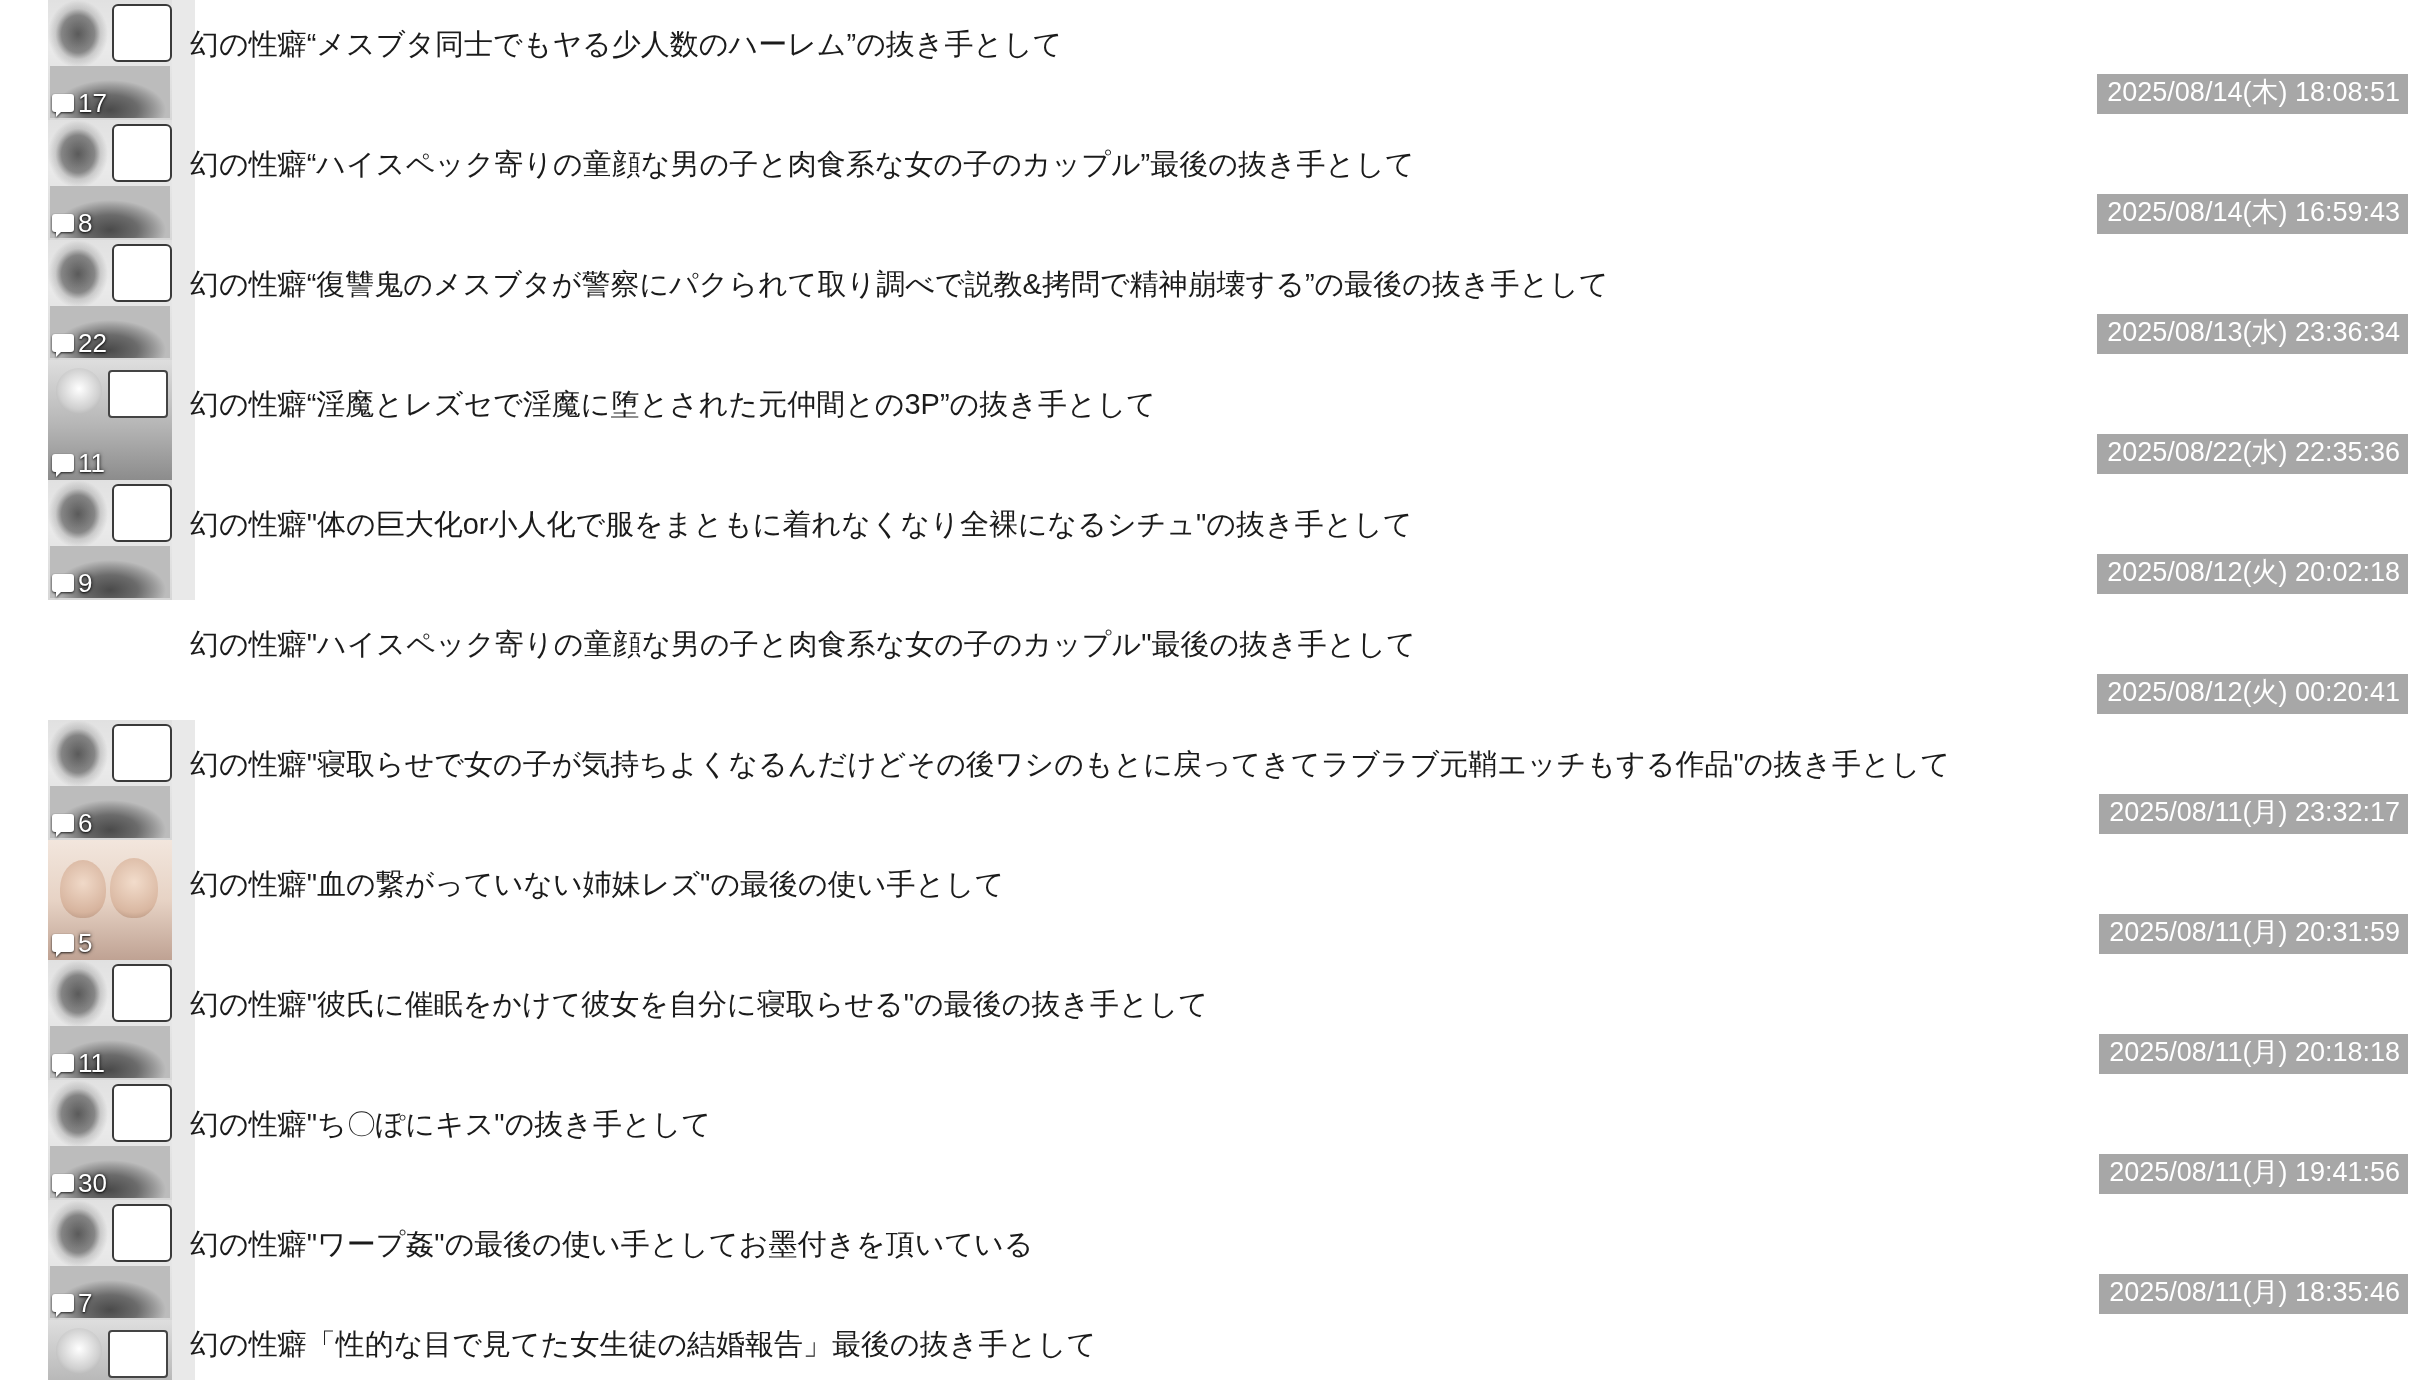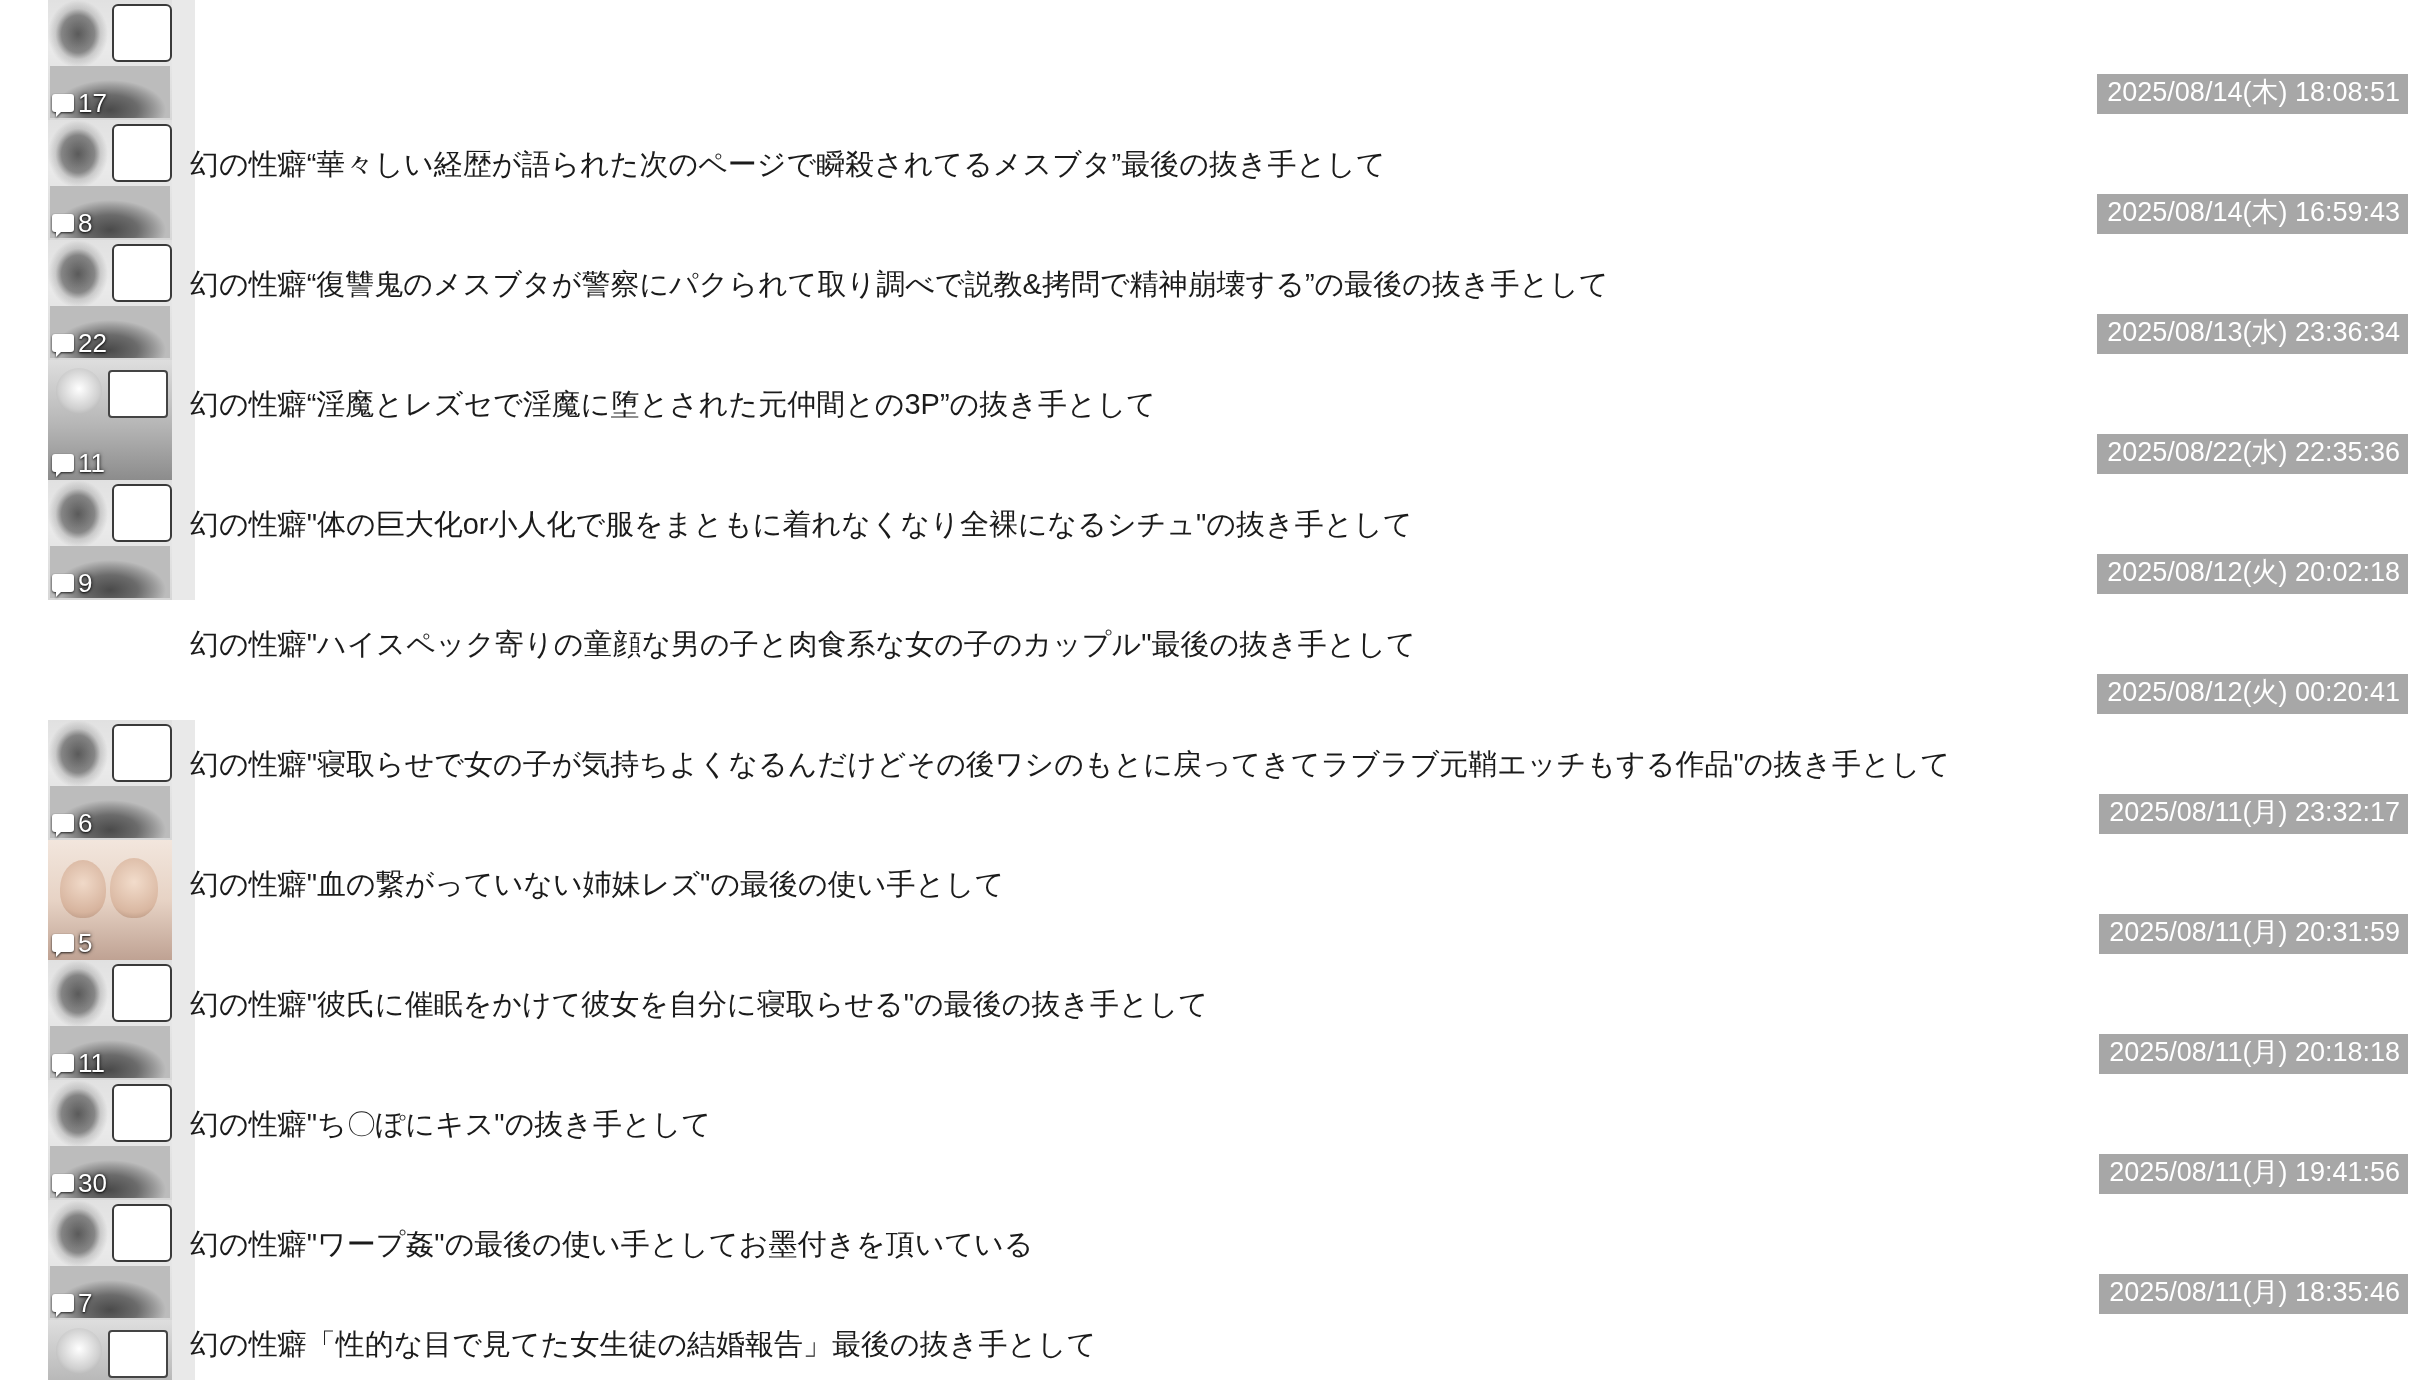--- a/index.html
+++ b/index.html
@@ -204,31 +204,32 @@
   <div class="gutter"></div>
   <div class="list">
       <div class="row">
         <div class="thumb-wrap">
           <div class="thumb manga"></div>
           <div class="comment-badge">
             <span class="balloon"></span>
             <span>17</span>
           </div>
         </div>
+        <div class="title">幻の性癖“メスブタ同士でもヤる少人数のハーレム”の抜き手として</div>
         <div class="timestamp">2025/08/14(木) 18:08:51</div>
       </div>
       <div class="row">
         <div class="thumb-wrap">
           <div class="thumb manga"></div>
           <div class="comment-badge">
             <span class="balloon"></span>
             <span>8</span>
           </div>
         </div>
-        <div class="title">幻の性癖“華々しい経歴が語られた次のページで瞬殺されてるメスブタ”最後の抜き手として</div>
+        <div class="title">幻の性癖“ハイスペック寄りの童顔な男の子と肉食系な女の子のカップル”最後の抜き手として</div>
         <div class="timestamp">2025/08/14(木) 16:59:43</div>
       </div>
       <div class="row">
         <div class="thumb-wrap">
           <div class="thumb manga"></div>
           <div class="comment-badge">
             <span class="balloon"></span>
             <span>22</span>
           </div>
         </div>

